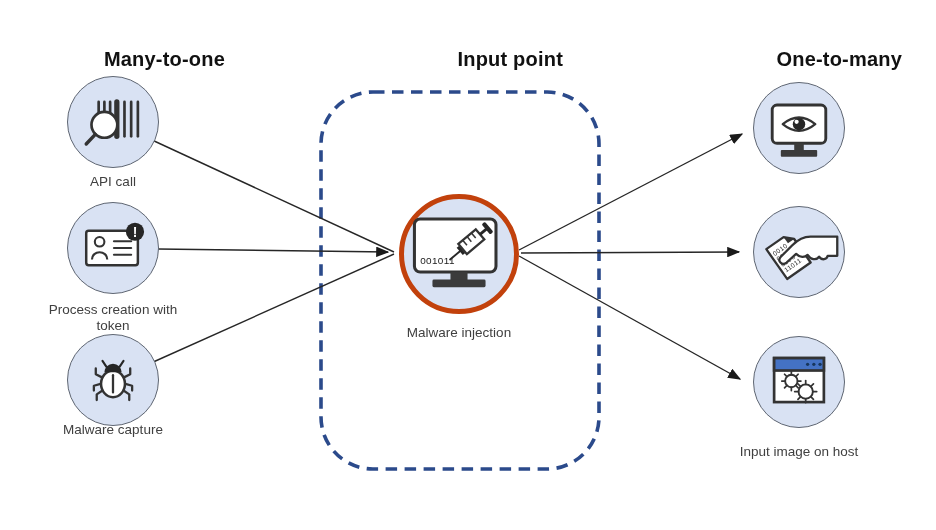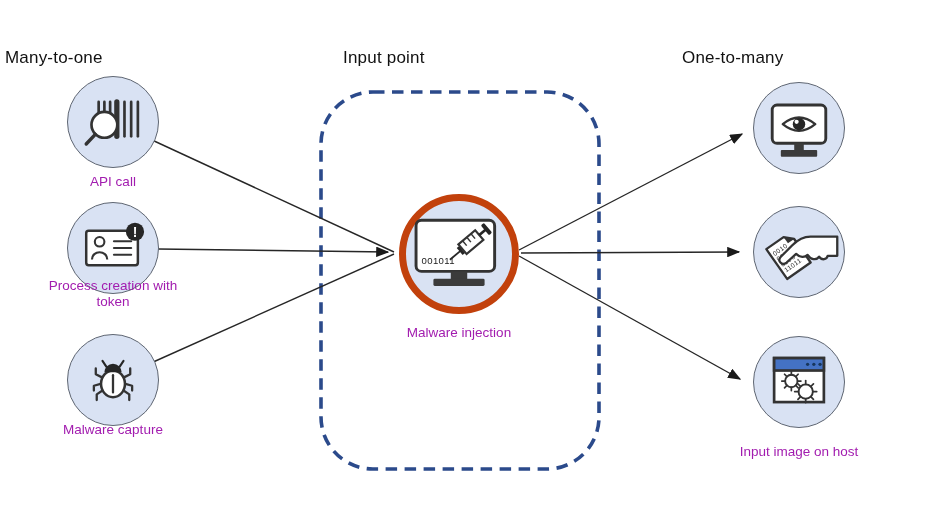--- a/index.html
+++ b/index.html
@@ -1,33 +1,33 @@
 <!DOCTYPE html>
 <html><head>
 <meta charset="utf-8">
 <style>
   html,body{margin:0;padding:0;background:#ffffff;}
   .canvas{
     position:relative;width:936px;height:530px;background:#ffffff;
     font-family:"Liberation Sans",sans-serif;overflow:hidden;
   }
   .col-header{
-    position:absolute;width:220px;text-align:left;
-    font-size:17px;font-weight:normal;color:#111111;letter-spacing:.2px;
+    position:absolute;width:220px;text-align:right;
+    font-size:20px;font-weight:bold;color:#111111;letter-spacing:.2px;
   }
   .conn{position:absolute;left:0;top:0;pointer-events:none;}
   .node{
     position:absolute;border-radius:50%;
     background:#d9e2f3;border:1.6px solid #5f6672;
     display:flex;align-items:center;justify-content:center;box-sizing:border-box;
   }
-  .node.center{border:7px solid #c2410c;}
+  .node.center{border:5px solid #c2410c;}
   .node-label{
     position:absolute;text-align:center;font-size:13.5px;line-height:1.16;
-    color:#a21caf;
+    color:#404040;
   }
   svg text{font-family:"Liberation Sans",sans-serif;}
 </style>
 </head>
 <body>
 
 <div class="canvas">
 
   <div class="col-header" style="left:5px;top:48px">Many-to-one</div>
   <div class="col-header" style="left:343px;top:48px">Input point</div>
@@ -75,21 +75,21 @@
       <path d="M-22,12 C-22,2 -6,2 -6,12" fill="none" stroke="#333333" stroke-width="2.2"></path>
       <g stroke="#333333" stroke-width="2.2" stroke-linecap="round">
         <line x1="1" y1="-7" x2="19" y2="-7"></line>
         <line x1="1" y1="0" x2="19" y2="0"></line>
         <line x1="1" y1="7" x2="19" y2="7"></line>
       </g>
       <circle cx="23" cy="-17" r="9.5" fill="#262626"></circle>
       <text x="23" y="-12" text-anchor="middle" font-size="14.5" font-weight="bold" fill="#ffffff">!</text>
     </svg>
   </div>
-  <div class="node-label" style="left:43px;top:278px;width:140px">Process creation with token</div>
+  <div class="node-label" style="left:43px;top:302px;width:140px">Process creation with token</div>
 
   <div class="node" style="left:67px;top:334px;width:92px;height:92px">
     <svg width="88" height="88" viewBox="-46 -46 92 92">
       <g stroke="#333333" stroke-width="2.4" fill="none" stroke-linejoin="round" stroke-linecap="round">
         <path d="M-12,-3 L-18,-6 L-18,-12"></path>
         <path d="M-13,4 L-20,6 L-20,11"></path>
         <path d="M-11,11 L-17,15 L-17,21"></path>
         <path d="M12,-3 L18,-6 L18,-12"></path>
         <path d="M13,4 L20,6 L20,11"></path>
         <path d="M11,11 L17,15 L17,21"></path>

